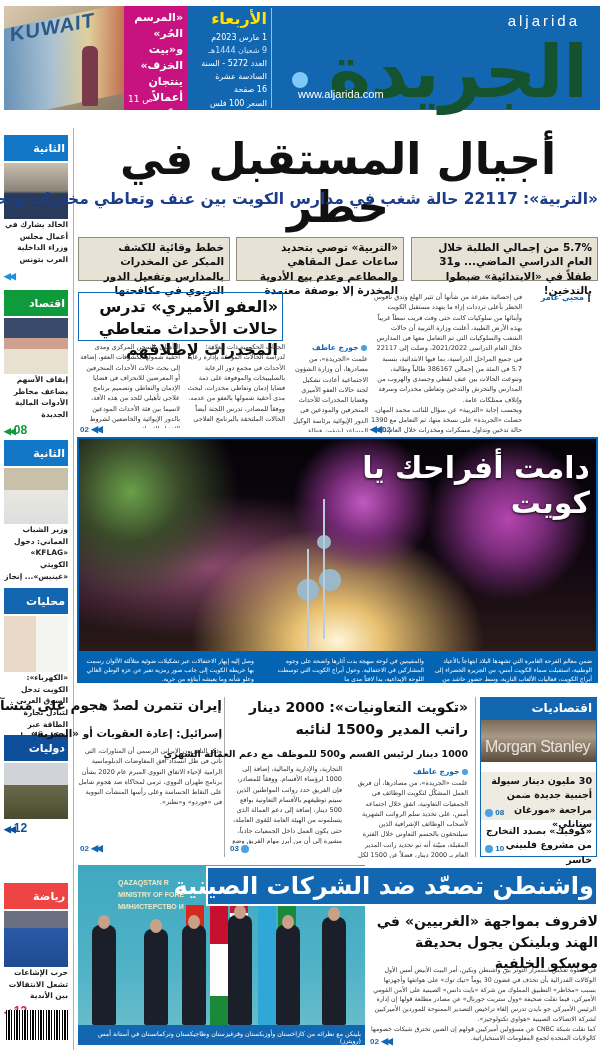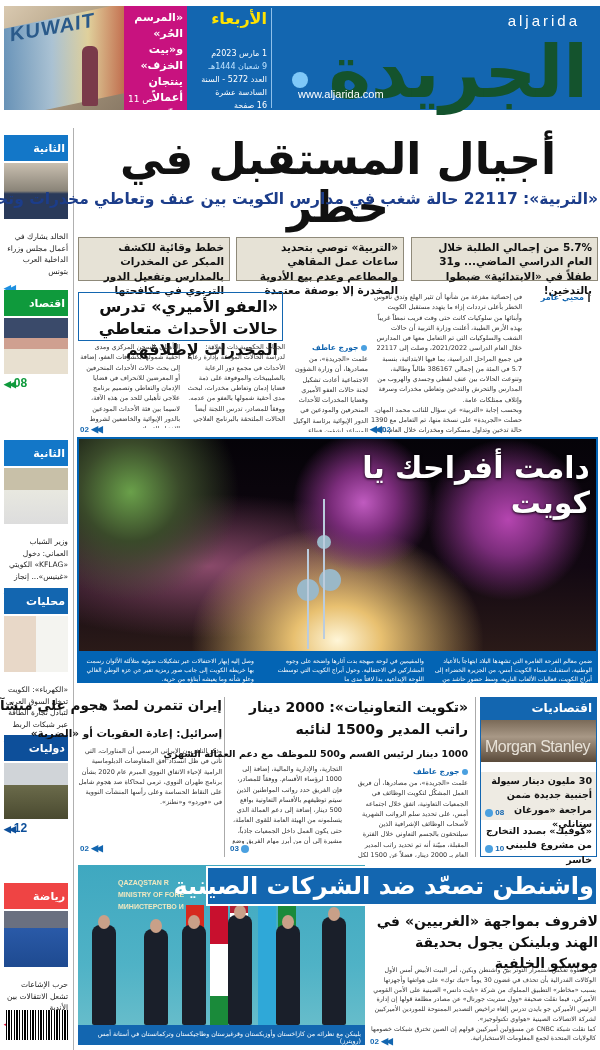--- a/index.html
+++ b/index.html
@@ -11,33 +11,33 @@
 
 #masthead{left:0;top:0;width:600px;height:112px;background:#fff}
 #mh-photo{left:4px;top:6px;width:120px;height:104px;background:linear-gradient(135deg,#d9c9b0 0%,#b8a68a 40%,#8a7a66 100%);overflow:hidden}
 #mh-photo .wall{position:absolute;left:0;top:10px;width:120px;height:90px;background:linear-gradient(90deg,#5a8fbf,#a8c7e0 40%,#e8d9a0 70%,#c96b4a);transform:skewY(-12deg);opacity:.85}
 #mh-photo .man{position:absolute;left:78px;top:40px;width:16px;height:60px;background:#7a3a4a;border-radius:6px 6px 2px 2px}
 #mh-photo .kw{position:absolute;left:6px;top:10px;font:bold 20px "Liberation Sans",sans-serif;color:#2a5a8a;letter-spacing:1px;transform:skewY(-10deg)}
 #mh-teaser{left:124px;top:6px;width:63px;height:104px;background:#c8127f;color:#fff;padding:4px 4px;font:bold 11px/1.45 "DejaVu Sans",sans-serif}
 #mh-teaser .pg{position:absolute;left:4px;bottom:4px;font-size:9px;font-weight:normal}
 #mh-blue{left:187px;top:6px;width:413px;height:104px;background:#1366b0}
 #mh-date{left:190px;top:8px;width:82px;height:100px;color:#fff;padding:2px 4px;font-size:8px;line-height:1.65;border-right:1px solid #8fc0ea}
-#mh-date .day{color:#ffe200;font:bold 16px "DejaVu Sans",sans-serif;line-height:1.1;margin-bottom:19px}
+#mh-date .day{color:#ffe200;font:bold 16px "DejaVu Sans",sans-serif;line-height:1.1;margin-bottom:3px}
 #mh-date .hijri{color:#bfe3ff}
 #logo-latin{right:20px;top:12px;color:#fff;font:15px "Liberation Sans",sans-serif;letter-spacing:3px}
 #logo-ar{right:12px;top:36px;color:#14532d;font:bold 72px/1 "DejaVu Sans",sans-serif;letter-spacing:-2px}
 #logo-dot{left:292px;top:72px;width:16px;height:16px;border-radius:50%;background:#7fc8f8}
 #logo-url{left:298px;top:88px;color:#fff;font:11px "Liberation Sans",sans-serif}
 
 
 #sidebar{left:0;top:128px;width:74px;height:922px;border-right:1px solid #b0b0b0}
 .sb-sec{position:absolute;left:4px;width:64px}
 .sb-tag{height:26px;color:#fff;font:bold 11px "DejaVu Sans",sans-serif;padding:7px 3px 12px 0;text-align:right;direction:rtl}
 .sb-img{height:56px;margin-top:2px}
-.sb-txt{font-size:7.5px;line-height:1.55;direction:rtl;margin-top:12px;color:#222;font-weight:normal}
+.sb-txt{font-size:7.5px;line-height:1.55;direction:rtl;margin-top:0;color:#222;font-weight:bold}
 .sb-pg{font:bold 12px "Liberation Sans",sans-serif;margin-top:2px;direction:ltr}
 .chev{font-size:9px;letter-spacing:-2px}
 
 
 #hl-main{left:78px;top:135px;width:520px;text-align:center;font:bold 44px/1.1 "DejaVu Sans",sans-serif;color:#111;direction:rtl}
 #hl-sub{left:78px;top:190px;width:520px;text-align:center;font:bold 15.5px "DejaVu Sans",sans-serif;color:#1c3d8a;direction:rtl;white-space:nowrap;letter-spacing:-.4px}
 .gbox{position:absolute;top:237px;height:44px;background:#e6e2d6;border:1px solid #8f8a7a;font:bold 10.5px/1.38 "DejaVu Sans",sans-serif;direction:rtl;text-align:right;padding:2px 5px;color:#111}
 
 
 #amn-box{left:78px;top:292px;width:205px;height:49px;border:1px solid #1366b0}
@@ -115,20 +115,21 @@
 <div id="sb-container">
     <div class="sb-sec" style="top: 135px;">
       <div class="sb-tag" style="background: rgb(19, 119, 200);">الثانية</div>
       <div class="sb-img" style="background: linear-gradient(rgb(201, 191, 176), rgb(138, 132, 120) 50%, rgb(42, 58, 90) 55%, rgb(42, 58, 90));"></div>
       <div class="sb-txt">الخالد يشارك في أعمال مجلس وزراء الداخلية العرب بتونس</div>
       <div class="sb-pg" style="color: rgb(30, 144, 224);"><span class="chev">◀◀</span><span></span></div>
     </div>
     <div class="sb-sec" style="top: 290px;">
       <div class="sb-tag" style="background: rgb(15, 154, 60);">اقتصاد</div>
       <div class="sb-img" style="background: linear-gradient(rgb(58, 74, 106) 0px, rgb(58, 74, 106) 35%, rgb(207, 160, 144) 35%, rgb(207, 160, 144) 55%, rgb(232, 224, 208) 55%);"></div>
+      <div class="sb-txt">إيقاف الأسهم يضاعف مخاطر الأدوات المالية الجديدة</div>
       <div class="sb-pg" style="color: rgb(15, 154, 60);"><span class="chev">◀◀</span><span>08</span></div>
     </div>
     <div class="sb-sec" style="top: 440px;">
       <div class="sb-tag" style="background: rgb(19, 119, 200);">الثانية</div>
       <div class="sb-img" style="background: linear-gradient(rgb(200, 192, 168) 0px, rgb(200, 192, 168) 40%, rgb(232, 232, 224) 40%, rgb(221, 221, 221));"></div>
       <div class="sb-txt">وزير الشباب العماني: دخول «KFLAG» الكويتي «غينيس»... إنجاز</div>
       <div class="sb-pg" style="color: rgb(30, 144, 224);"><span class="chev">◀◀</span><span></span></div>
     </div>
     <div class="sb-sec" style="top: 588px;">
       <div class="sb-tag" style="background: rgb(19, 102, 176);">محليات</div>

